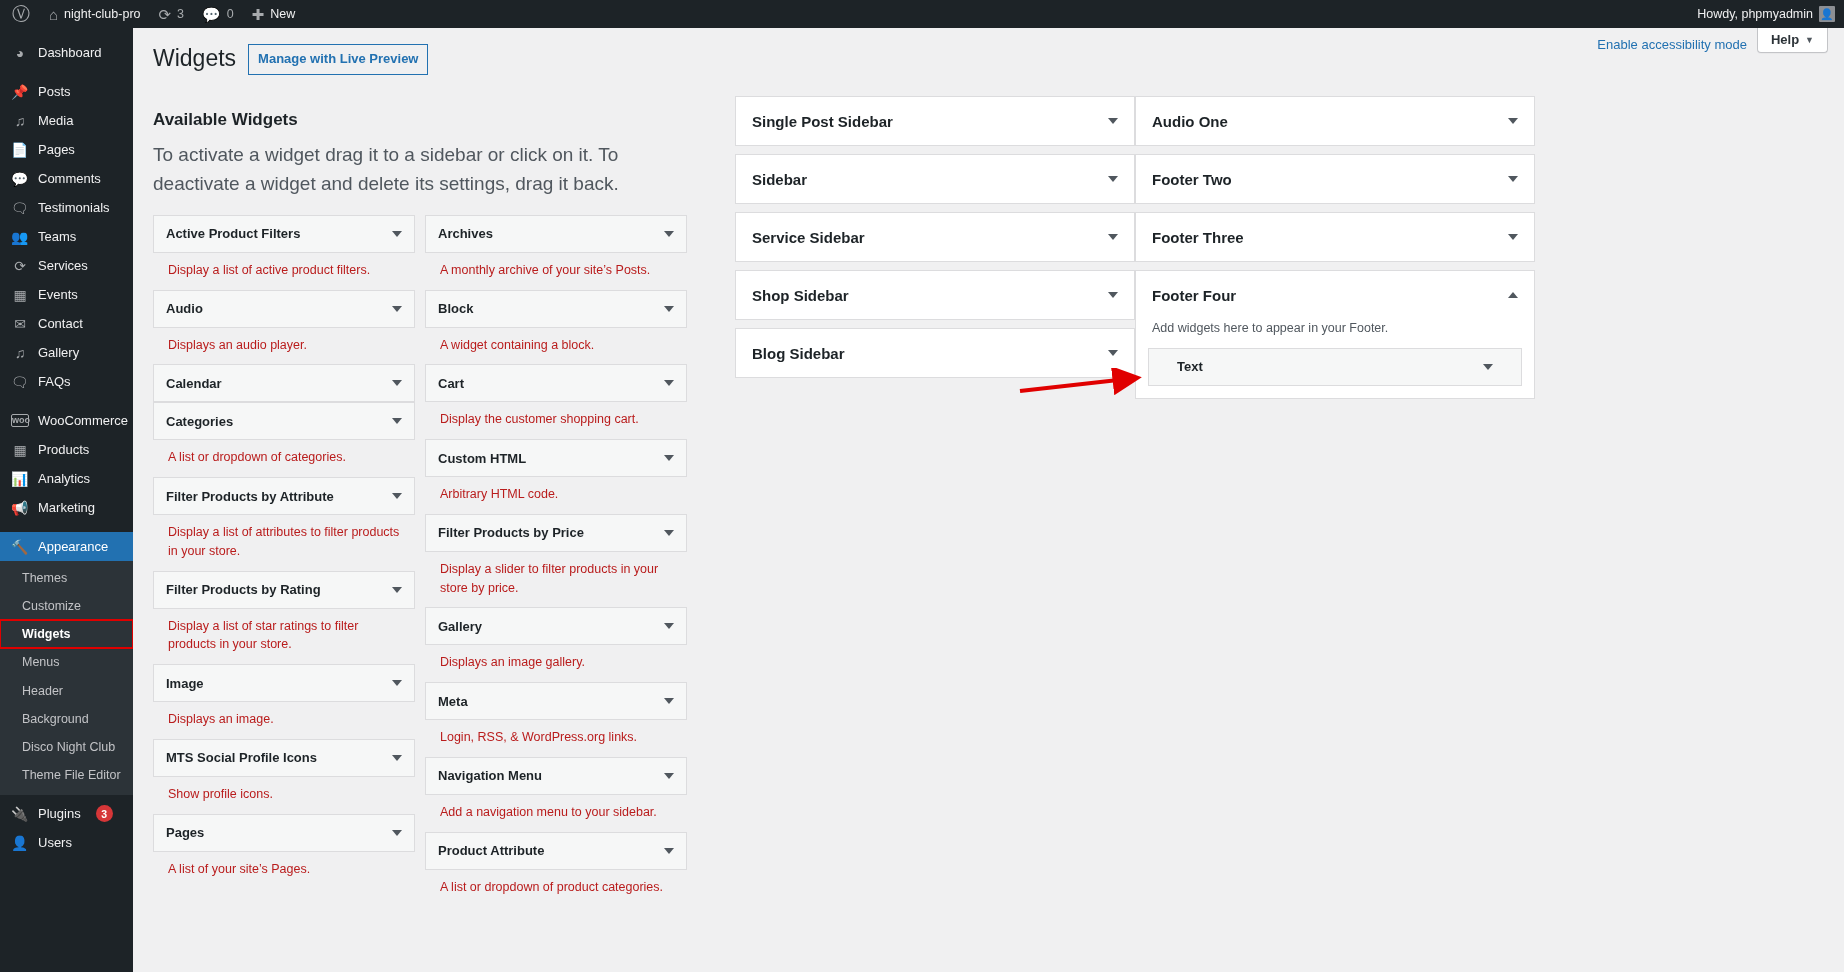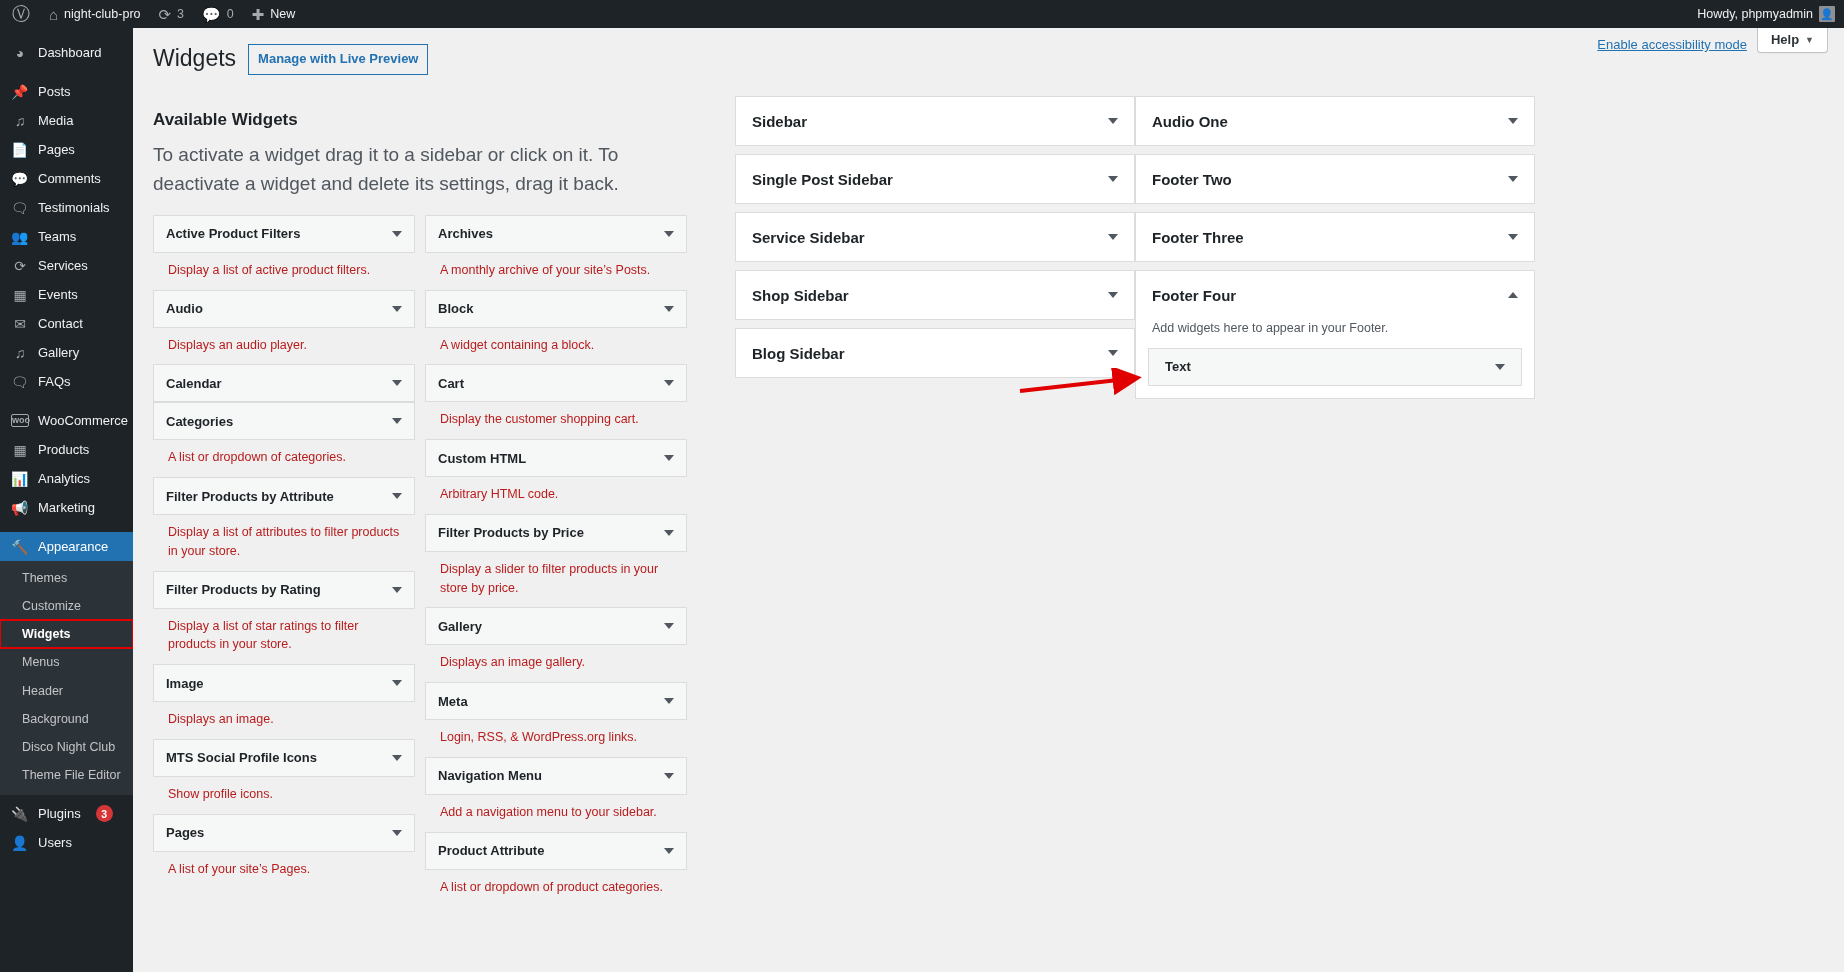--- a/index.html
+++ b/index.html
@@ -81,21 +81,21 @@
     background: #f0f0f1;
     overflow: hidden;
   }
 
   #screen-meta-links {
     position: absolute; top: 0; right: 16px;
     display: flex; align-items: flex-start; gap: 0;
     font-size: 13px;
   }
   #access-link {
-    color: #2271b1; text-decoration: underline;
+    color: #2271b1; 
     padding: 6px 10px 0 0; line-height: 22px;
   }
   #help-toggle {
     background: #fff; border: 1px solid #c3c4c7; border-top: none;
     border-radius: 0 0 4px 4px;
     padding: 4px 13px 5px 13px;
     color: #2c3338; font-size: 13px;
     display: flex; align-items: center; gap: 6px;
     box-shadow: 0 1px 1px rgba(0,0,0,.03);
     font-weight: bold;
@@ -183,21 +183,21 @@
   .widget-area.open .widget-area-body {
     padding: 0 12px 12px 12px;
   }
   .wa-hint {
     font-size: 12.5px; color: #50575e; line-height: 1.5;
     padding: 0 16px 10px 16px;
   }
   .placed-widget {
     background: #f6f7f7; border: 1px solid #dcdcde;
     height: 38px; display: flex; align-items: center;
-    padding: 0 16px;
+    padding: 0 28px;
   }
   .placed-widget .pw-title {
     font-size: 13px; font-weight: 700; color: #1d2327; flex: 1;
   }
 
   
   #red-arrow {
     position: absolute; left: 1018px; top: 368px;
     width: 132px; height: 34px; pointer-events: none; z-index: 30;
   }
@@ -465,27 +465,27 @@
             <span class="caret-down"></span>
           </div>
           <div class="widget-desc">A list or dropdown of product categories.</div>
         </div>
       </div>
     </div>
 
     <div class="sidebars-col" id="sidebars-mid">
       <div class="widget-area">
         <div class="widget-area-head">
+          <span class="wa-title">Single Post Sidebar</span>
+          <span class="caret-down"></span>
+        </div>
+      </div>
+      <div class="widget-area">
+        <div class="widget-area-head">
           <span class="wa-title">Sidebar</span>
-          <span class="caret-down"></span>
-        </div>
-      </div>
-      <div class="widget-area">
-        <div class="widget-area-head">
-          <span class="wa-title">Single Post Sidebar</span>
           <span class="caret-down"></span>
         </div>
       </div>
       <div class="widget-area">
         <div class="widget-area-head">
           <span class="wa-title">Service Sidebar</span>
           <span class="caret-down"></span>
         </div>
       </div>
       <div class="widget-area">

